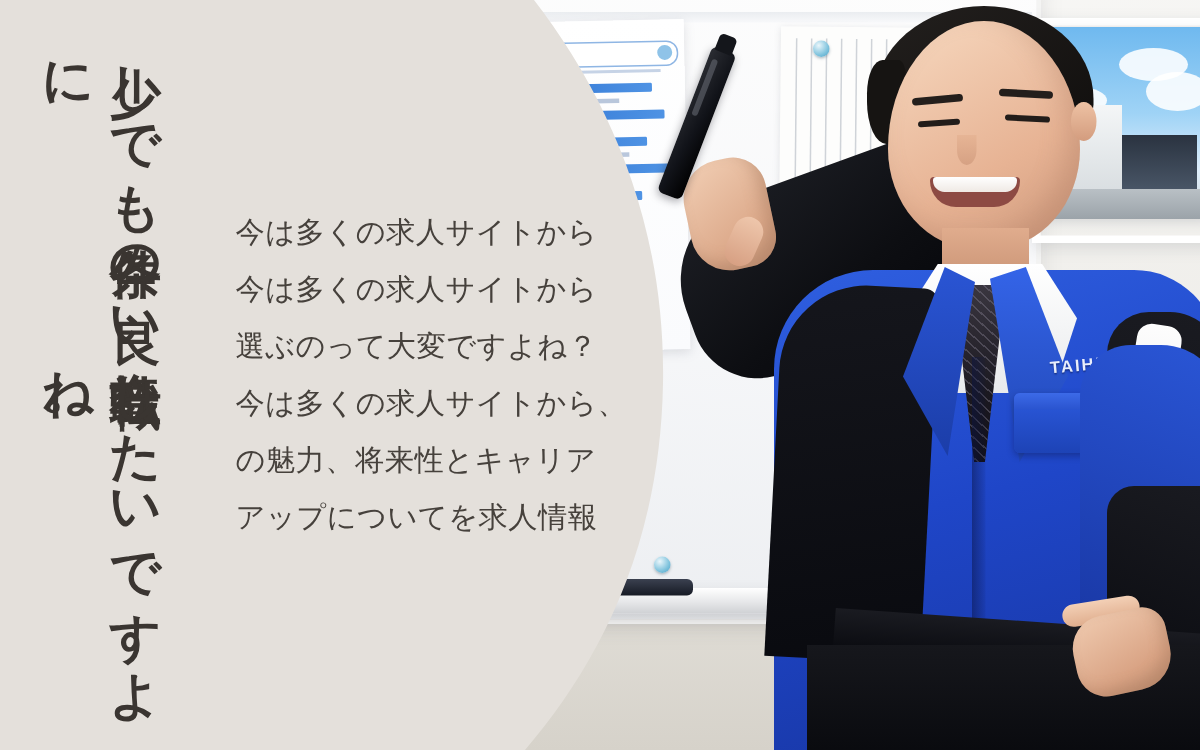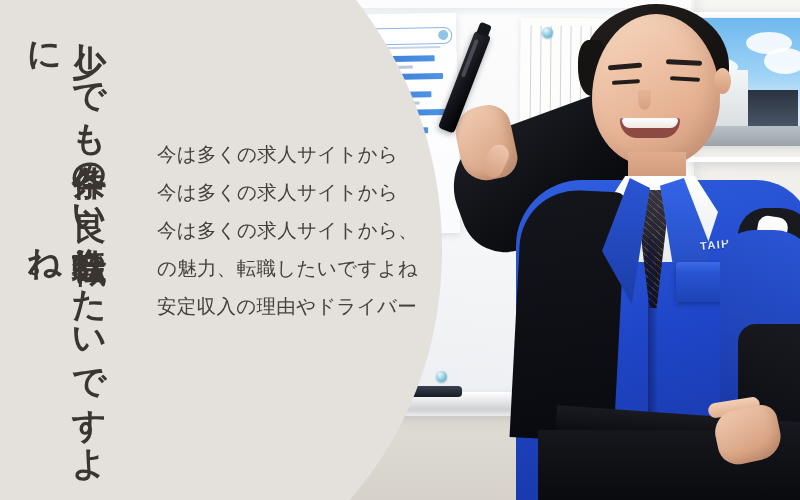--- a/index.html
+++ b/index.html
@@ -287,18 +287,19 @@
   <div class="panel"></div>
 
   <div class="headline">
     <span class="hl-col">少しでも条件の良い会社に</span>
     <span class="hl-col">転職したいですよね。</span>
   </div>
 
   <div class="body-copy">
     <div>今は多くの求人サイトから</div>
     <div>今は多くの求人サイトから</div>
+    <div>選ぶのって大変ですよね？</div>
     <div>今は多くの求人サイトから、</div>
-    <div>の魅力、転職したいですよね</div>
-    <div>安定収入の理由やドライバー</div>
+    <div>の魅力、将来性とキャリア</div>
+    <div>アップについてを求人情報</div>
   </div>
 
 </div>
 
 </body></html>

